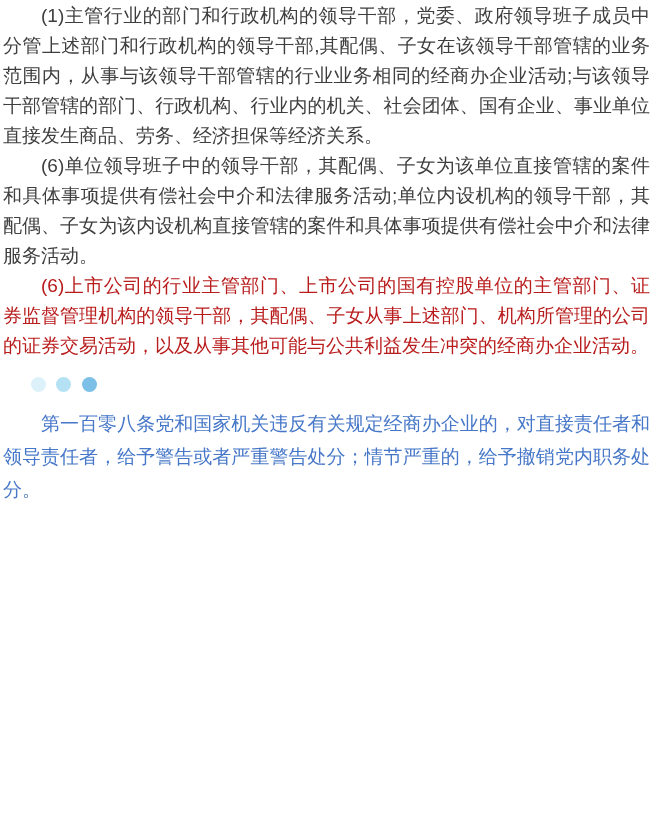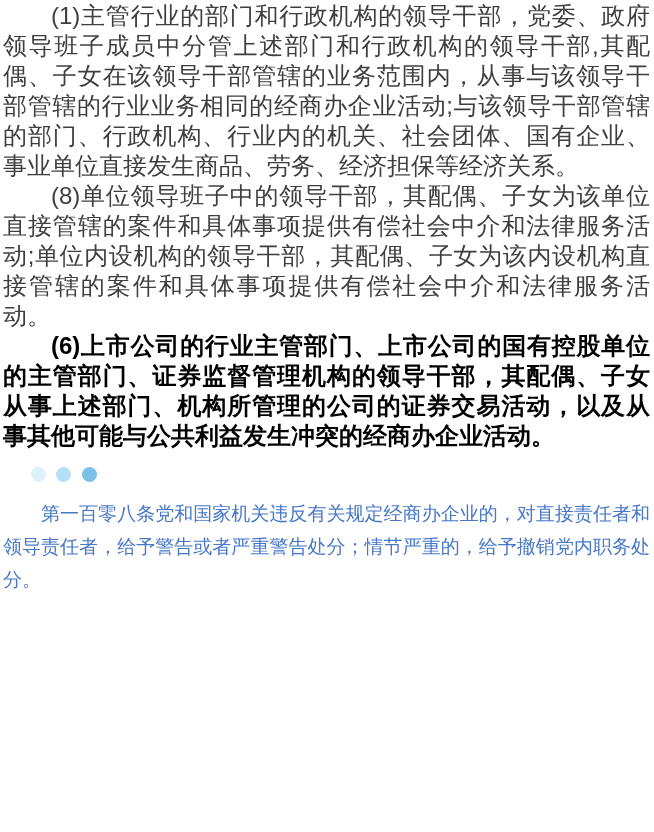--- a/index.html
+++ b/index.html
@@ -6,21 +6,21 @@
   body {
     width: 654px;
     height: 832px;
     background: #ffffff;
     overflow: hidden;
     font-family: "Liberation Sans", "DejaVu Sans", sans-serif;
   }
   .doc { padding: 1px 4px 0 3px; }
   .para {
     margin: 0;
-    font-size: 24px;
+    font-size: 19px;
     line-height: 30px;
     text-align: justify;
     text-indent: 2em;
     letter-spacing: 0;
   }
   .accent-para {
     margin: 14px 0 0 0;
     font-size: 19px;
     line-height: 33px;
     text-align: justify;
@@ -38,22 +38,22 @@
     height: 15px;
     border-radius: 50%;
     margin-right: 6px;
   }
 </style>
 </head>
 <body>
 
 <div class="doc">
   <p class="para" style="color: rgb(62, 62, 62);">(1)主管行业的部门和行政机构的领导干部，党委、政府领导班子成员中分管上述部门和行政机构的领导干部,其配偶、子女在该领导干部管辖的业务范围内，从事与该领导干部管辖的行业业务相同的经商办企业活动;与该领导干部管辖的部门、行政机构、行业内的机关、社会团体、国有企业、事业单位直接发生商品、劳务、经济担保等经济关系。</p>
-  <p class="para" style="color: rgb(62, 62, 62);">(8)单位领导班子中的领导干部，其配偶、子女为该单位直接管辖的案件和具体事项提供有偿社会中介和法律服务活动;单位内设机构的领导干部，其配偶、子女为该内设机构直接管辖的案件和具体事项提供有偿社会中介和法律服务活动。</p>
-  <p class="para" style="color: #000000; font-weight: bold;">(6)上市公司的行业主管部门、上市公司的国有控股单位的主管部门、证券监督管理机构的领导干部，其配偶、子女从事上述部门、机构所管理的公司的证券交易活动，以及从事其他可能与公共利益发生冲突的经商办企业活动。</p>
+  <p class="para" style="color: rgb(62, 62, 62);">(6)单位领导班子中的领导干部，其配偶、子女为该单位直接管辖的案件和具体事项提供有偿社会中介和法律服务活动;单位内设机构的领导干部，其配偶、子女为该内设机构直接管辖的案件和具体事项提供有偿社会中介和法律服务活动。</p>
+  <p class="para" style="color: #b91c1c;">(6)上市公司的行业主管部门、上市公司的国有控股单位的主管部门、证券监督管理机构的领导干部，其配偶、子女从事上述部门、机构所管理的公司的证券交易活动，以及从事其他可能与公共利益发生冲突的经商办企业活动。</p>
 
   <div class="dots">
     <span class="dot" style="background-color: rgb(221, 241, 251);"></span>
     <span class="dot" style="background-color: rgb(180, 225, 244);"></span>
     <span class="dot" style="background-color: rgb(124, 192, 232);"></span>
   </div>
 
   <p class="accent-para" style="color: rgb(70, 119, 200);"><span class="art-num">第一百零八条</span><span>党和国家机关违反有关规定经商办企业的，对直接责任者和领导责任者，给予警告或者严重警告处分；情节严重的，给予撤销党内职务处分。</span></p>
 </div>
 

